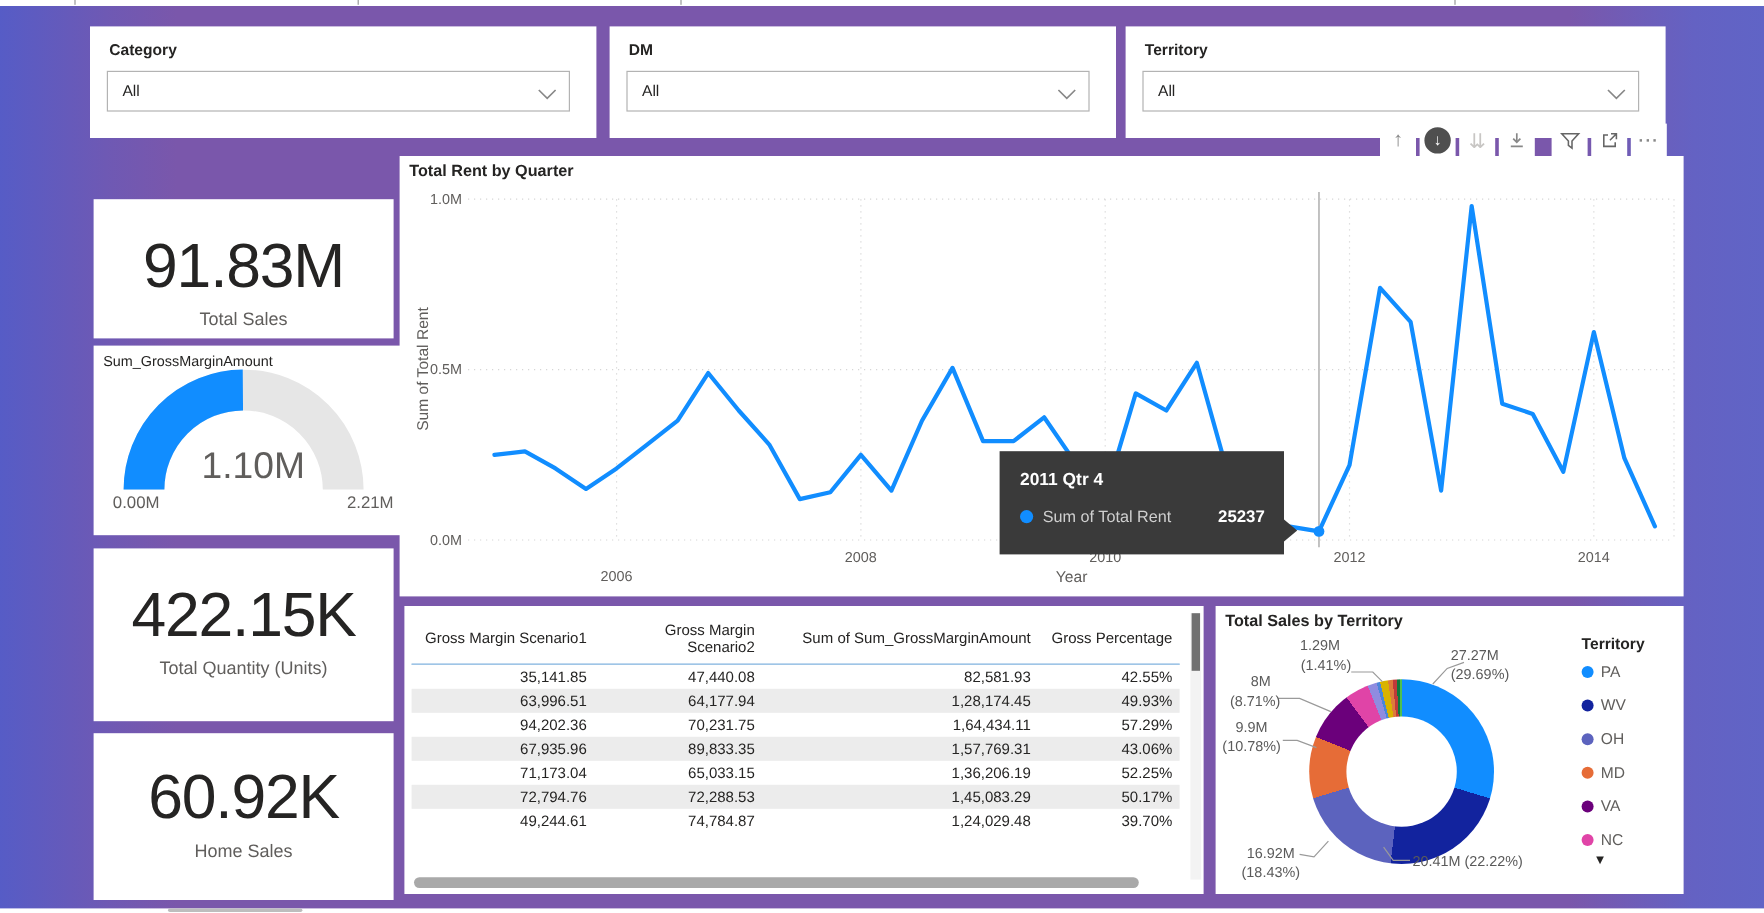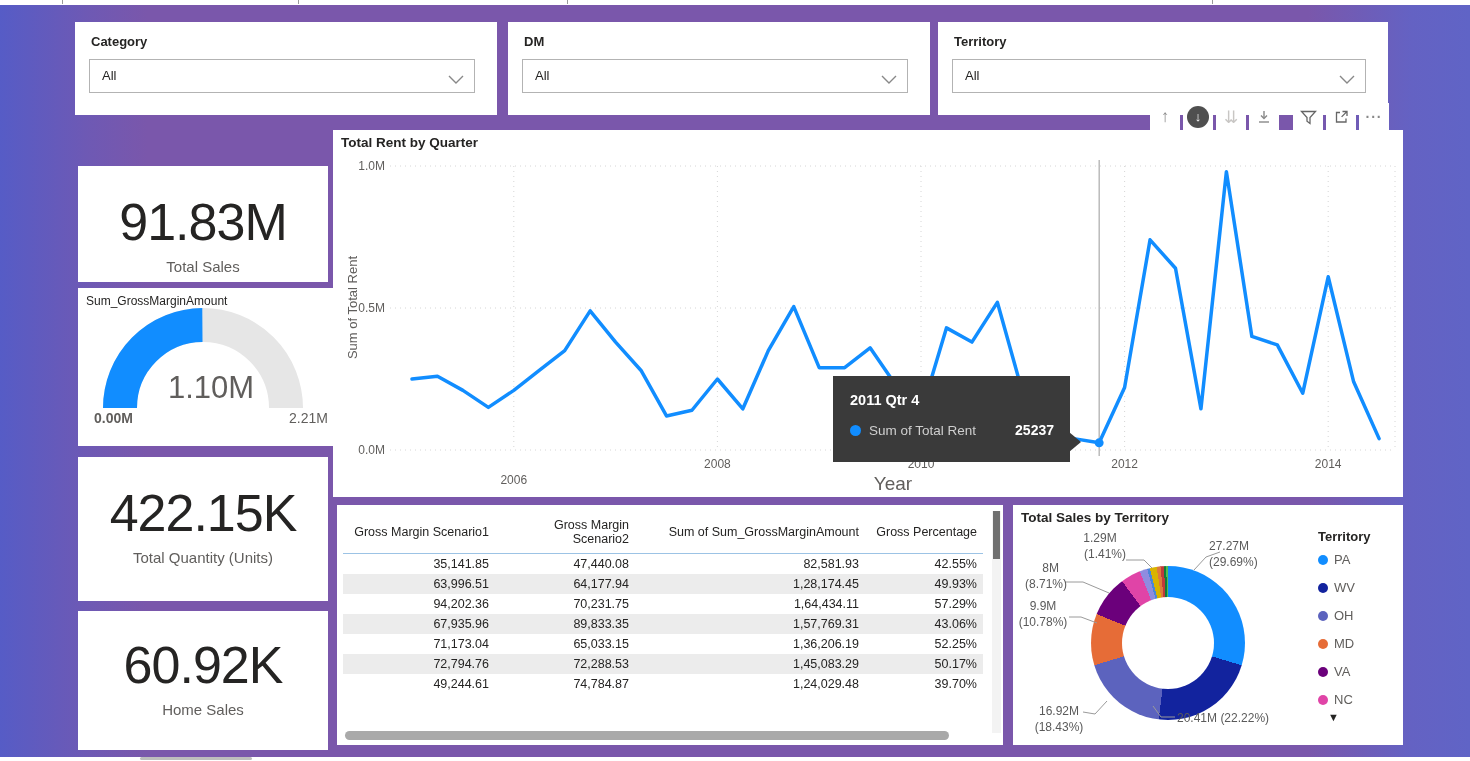--- a/index.html
+++ b/index.html
@@ -29,28 +29,28 @@
   .dis { color:#c8c6c4; }
 
   
   .kpi { text-align:center; }
   .kpi .k-num { font-size:52px; color:#252423; letter-spacing:-1px; margin-top:26px;}
   .kpi .k-lab { font-size:15px; color:#605e5c; margin-top:6px;}
 
   
   .gauge-title { position:absolute; left:8px; top:6px; font-size:12px; color:#252423;}
   .gauge-val { position:absolute; left:0; width:100%; top:82px; text-align:center; font-size:31px; color:#605e5c;}
-  .gauge-min { position:absolute; left:16px; top:122px; font-size:14px; color:#605e5c;font-weight:bold;}
+  .gauge-min { position:absolute; left:16px; top:122px; font-size:14px; color:#605e5c;}
   .gauge-max { position:absolute; right:16px; top:122px; font-size:14px; color:#605e5c;}
 
   
   .vtitle { position:absolute; left:8px; top:5px; font-size:13.5px; font-weight:700; color:#252423;}
   .yaxis-title { position:absolute; left:-46px; top:170px; width:130px; text-align:center; font-size:13px; color:#605e5c; transform:rotate(-90deg);}
   .tick { position:absolute; font-size:12px; color:#605e5c;}
-  .xlab { position:absolute; font-size:19px; color:#605e5c;}
+  .xlab { position:absolute; font-size:13px; color:#605e5c;}
 
   
   .tooltip { position:absolute; left:500px; top:246px; width:237px; height:86px; background:#3a3a3a; z-index:30;}
   .tooltip .tt-title { position:absolute; left:17px; top:16px; font-size:14.5px; font-weight:700; color:#fff;}
   .tooltip .tt-row { position:absolute; left:17px; top:46px; display:flex; align-items:center; width:204px;}
   .tooltip .tt-dot { width:11px; height:11px; border-radius:50%; margin-right:8px;}
   .tooltip .tt-ser { font-size:13.5px; color:#cfcfcf; flex:1;}
   .tooltip .tt-val { font-size:14px; font-weight:700; color:#fff;}
   .tooltip .tt-arrow { position:absolute; right:-11px; top:56px; width:0; height:0;
       border-top:10px solid transparent; border-bottom:10px solid transparent; border-left:12px solid #3a3a3a;}

